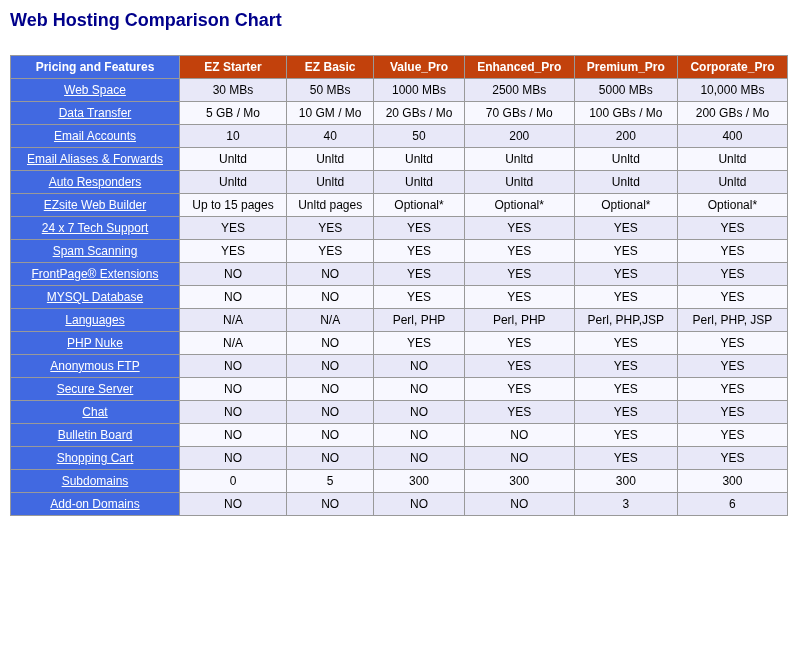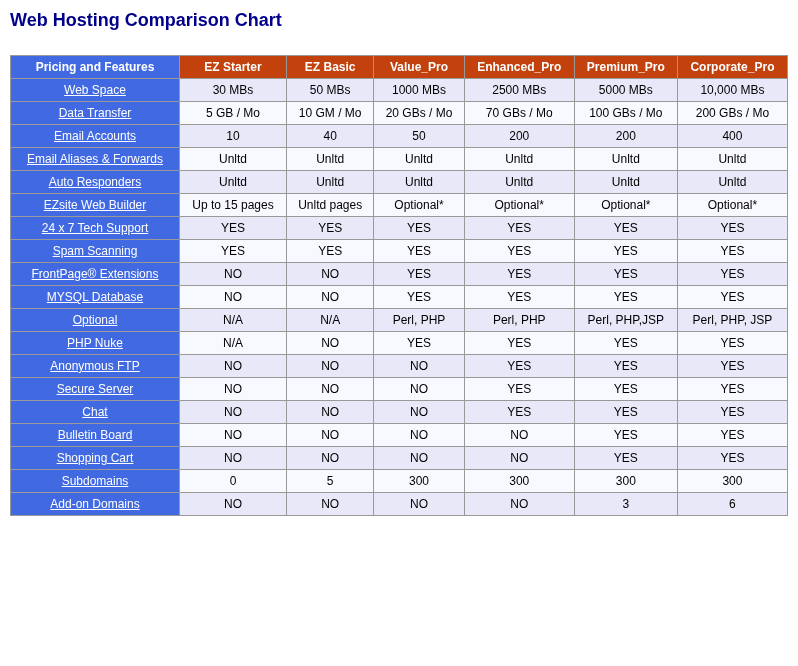--- a/index.html
+++ b/index.html
@@ -155,21 +155,21 @@
       <tr>
         <td><a href="#">MYSQL Database</a></td>
         <td>NO</td>
         <td>NO</td>
         <td>YES</td>
         <td>YES</td>
         <td>YES</td>
         <td>YES</td>
       </tr>
       <tr>
-        <td><a href="#">Optional</a></td>
+        <td><a href="#">Languages</a></td>
         <td>N/A</td>
         <td>N/A</td>
         <td>Perl, PHP</td>
         <td>Perl, PHP</td>
         <td>Perl, PHP,JSP</td>
         <td>Perl, PHP, JSP</td>
       </tr>
       <tr>
         <td><a href="#">PHP Nuke</a></td>
         <td>N/A</td>

